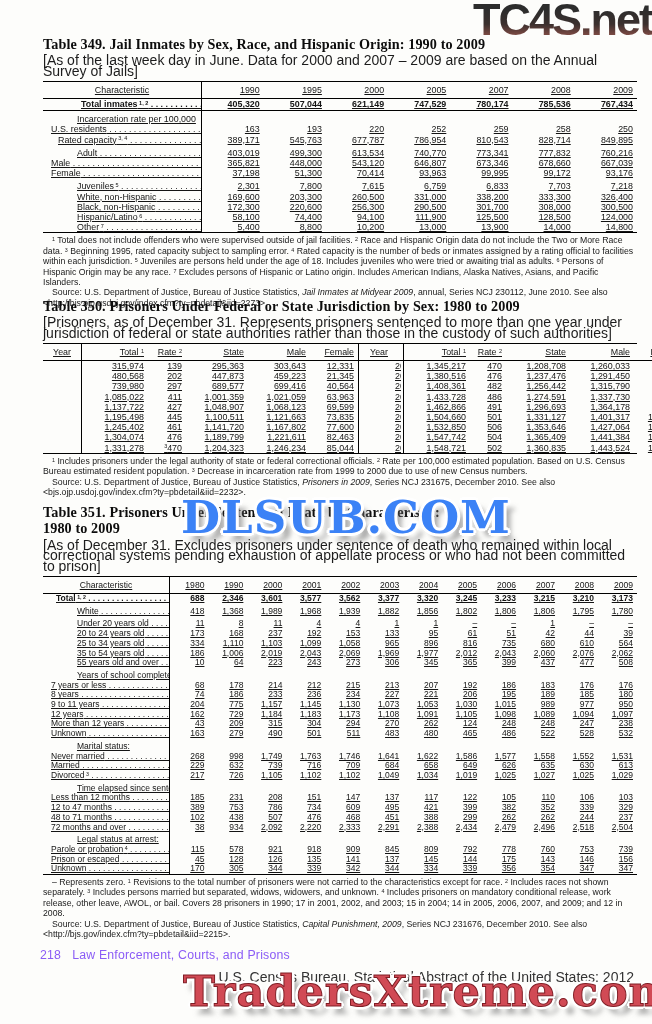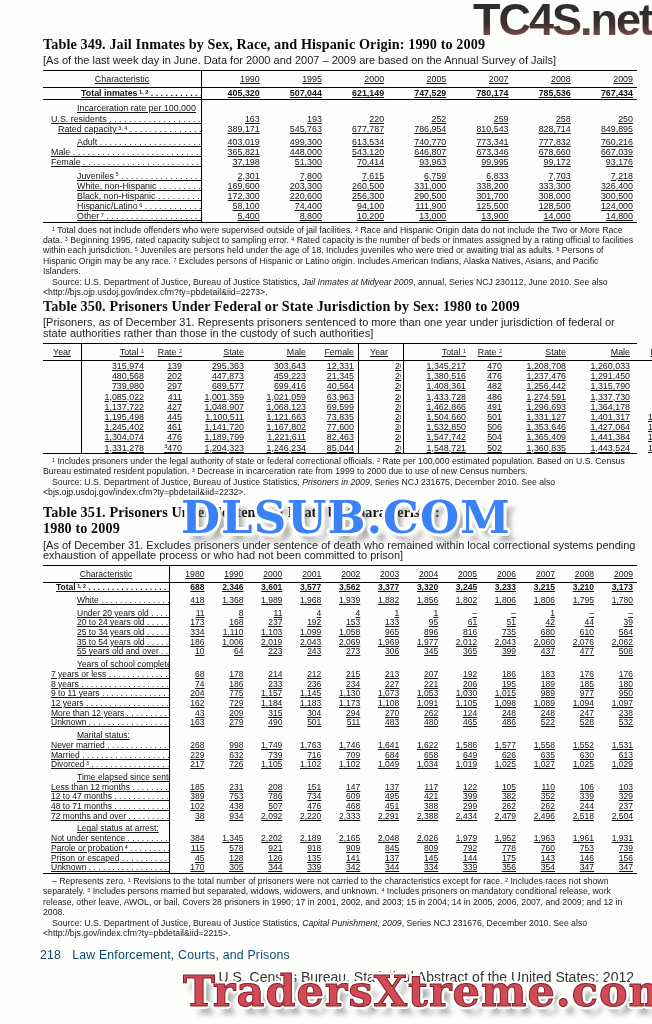--- a/index.html
+++ b/index.html
@@ -3,21 +3,21 @@
 <meta charset="utf-8">
 <style>
   html,body{margin:0;padding:0;background:#888;}
   .page{position:relative;width:652px;height:1024px;margin:0 auto;background:#fdfdfb;
         overflow:hidden;font-family:"Liberation Sans",sans-serif;color:#141414;}
   .content{position:absolute;left:43px;width:594px;z-index:2;}
   #s349{top:36px;} #s350{top:298px;} #s351{top:504px;}
 
   .t-title{font-family:"Liberation Serif",serif;font-weight:bold;font-size:14.2px;
            line-height:1.15;margin:0 0 3px 0;color:#0d0d0d;letter-spacing:.1px;}
-  .t-note{font-size:11px;line-height:10.8px;margin:0 0 4px 0;color:#1c1c1c;}
+  .t-note{font-size:14px;line-height:10.8px;margin:0 0 4px 0;color:#1c1c1c;}
 
   .dtwrap{border-top:1.6px solid #000;border-bottom:1.6px solid #000;}
   table.dt{border-collapse:collapse;table-layout:fixed;width:100%;text-decoration:underline;}
   .dt th{font-weight:normal;font-size:8.9px;border-bottom:1px solid #000;
          padding:3px 4px 3px 0;text-align:right;vertical-align:bottom;white-space:nowrap;}
   .dt th:first-child{text-align:center;padding-right:0;}
   .dt td{padding:0 4px 0 0;vertical-align:bottom;}
   .t349 td,.t350 td{font-size:8.9px;line-height:10.2px;}
   .t351 td{font-size:8.5px;line-height:9.7px;}
   .t351 th{font-size:8.6px;}
@@ -51,21 +51,21 @@
   .t350 th:nth-child(12){width:46px;}
   .t350 th:nth-child(1),.t350 td:nth-child(1),
   .t350 th:nth-child(6),.t350 td:nth-child(6),
   .t350 th:nth-child(7),.t350 td:nth-child(7){border-right:1px solid #000;}
 
   sup{font-size:.62em;line-height:0;vertical-align:baseline;position:relative;top:-.38em;}
   .fns{margin-top:2px;}
   .fn{font-size:8.7px;line-height:10.4px;margin:0;text-indent:9px;color:#191919;}
 
   .pgfoot{position:absolute;left:40px;top:948px;z-index:2;font-size:12.3px;
-          letter-spacing:.2px;color:#0c4a6e;}
+          letter-spacing:.2px;color:#8b5cf6;}
   .pgfoot .sec-label{margin-left:11px;}
   .imprint{position:absolute;right:18px;top:969px;z-index:2;font-size:14px;color:#333;}
 
   .wm{position:absolute;font-weight:bold;white-space:nowrap;pointer-events:none;}
   .wm-top{top:-6px;right:0;z-index:1;font-family:"Liberation Sans",sans-serif;
           font-size:45px;letter-spacing:-2px;color:#3a3230;
           filter:drop-shadow(0 0 1px rgba(255,255,255,.9));}
   @supports (-webkit-background-clip: text){
     .wm-top{background:linear-gradient(180deg,#2d2d2d 30%,#3b302e 58%,#8e5149 85%,#a25d52 100%);
             -webkit-background-clip:text;background-clip:text;color:transparent;}
@@ -991,40 +991,20 @@
               <td class="lbl">
                 <span class="lblwrap">
                   <span class="lbl-t">Legal status at arrest:</span>
                 </span>
               </td>
               <td class="empty" colspan="12"></td>
             </tr>
             <tr>
               <td class="lbl lv1">
                 <span class="lblwrap">
-                  <span class="lbl-t">Not under sentence</span>
-                  <span class="dots"></span>
-                </span>
-              </td>
-              <td class="num">384</td>
-              <td class="num">1,345</td>
-              <td class="num">2,202</td>
-              <td class="num">2,189</td>
-              <td class="num">2,165</td>
-              <td class="num">2,048</td>
-              <td class="num">2,026</td>
-              <td class="num">1,979</td>
-              <td class="num">1,952</td>
-              <td class="num">1,963</td>
-              <td class="num">1,961</td>
-              <td class="num">1,931</td>
-            </tr>
-            <tr>
-              <td class="lbl lv1">
-                <span class="lblwrap">
                   <span class="lbl-t">Parole or probation<sup> 4</sup></span>
                   <span class="dots"></span>
                 </span>
               </td>
               <td class="num">115</td>
               <td class="num">578</td>
               <td class="num">921</td>
               <td class="num">918</td>
               <td class="num">909</td>
               <td class="num">845</td>

